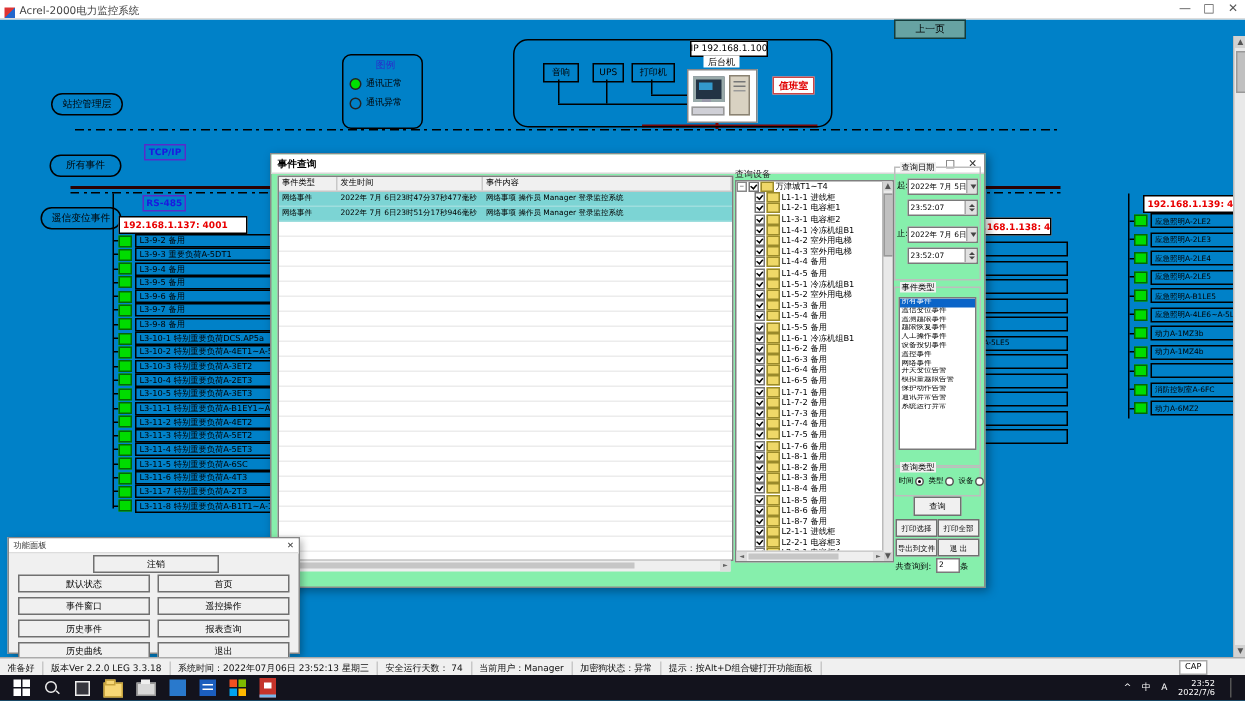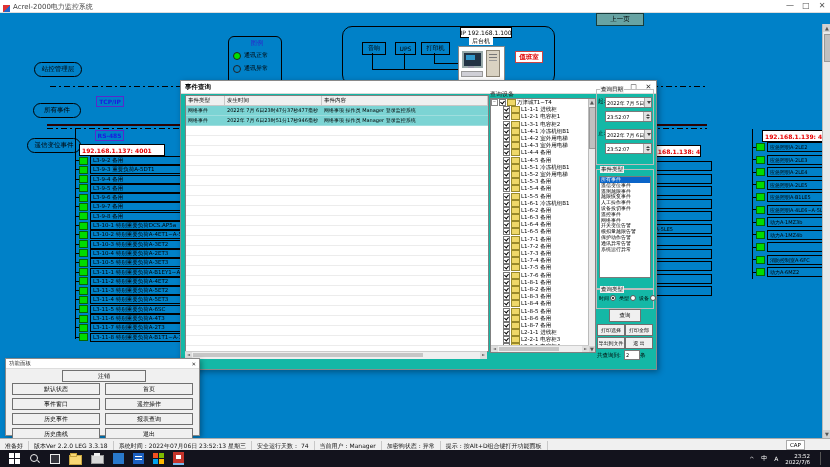--- a/index.html
+++ b/index.html
@@ -48,21 +48,21 @@
   .rdevcol .devrow{height:10px;margin-bottom:2.5px;}
   .rdevcol .dbox{height:8px;font-size:5px;}
   
   .sbv{background:#E9E9E9;border-left:1px solid #bbb;}
   .sbv .arr{width:100%;height:8px;background:#D2D2D2;color:#555;font-size:5px;text-align:center;line-height:8px;}
   .sbv .thumb{position:absolute;left:1px;width:6px;background:#C0C0C0;border:1px solid #999;}
   .sbh{background:#EFEFEF;border-top:1px solid #ccc;position:relative;}
   .sbh .thumb{position:absolute;top:1px;height:4px;background:#C6C6C6;}
   .sbh .arr{position:absolute;top:0;width:7px;height:100%;background:#DedEDE;font-size:4px;color:#666;text-align:center;line-height:6px;}
   
-  .dialog{left:180px;top:80px;width:475px;height:288px;background:#14b8a6;border:1px solid #8a8a8a;
+  .dialog{left:180px;top:102px;width:475px;height:288px;background:#86efac;border:1px solid #8a8a8a;
           box-shadow:2px 2px 6px rgba(0,0,0,.35);font-size:6px;}
   .dlg-title{position:absolute;left:0;top:0;right:0;height:12px;background:#fff;display:flex;align-items:center;
              border-bottom:1px solid #d8d8d8;font-size:6.5px;font-weight:bold;padding-left:4px;}
   .dlg-ctrls{margin-left:auto;display:flex;}
   .dlg-ctrl{width:15px;height:11px;text-align:center;font-size:7px;line-height:11px;color:#333;}
   .etable{position:absolute;left:4px;top:14px;width:302px;height:255px;background:#fff;border:1px solid #808080;overflow:hidden;}
   .ethead{display:grid;grid-template-columns:39px 97px 1fr;height:9px;background:#F0F0F0;border-bottom:1px solid #c8c8c8;}
   .ethead div{font-size:5.5px;padding-left:2px;border-right:1px solid #c8c8c8;line-height:9px;white-space:nowrap;overflow:hidden;}
   .etrow{display:grid;grid-template-columns:39px 97px 1fr;height:9px;background:#7CD4D4;border-bottom:1px solid #9fdede;}
   .etrow div{font-size:5px;line-height:9px;padding-left:2px;white-space:nowrap;overflow:hidden;}

